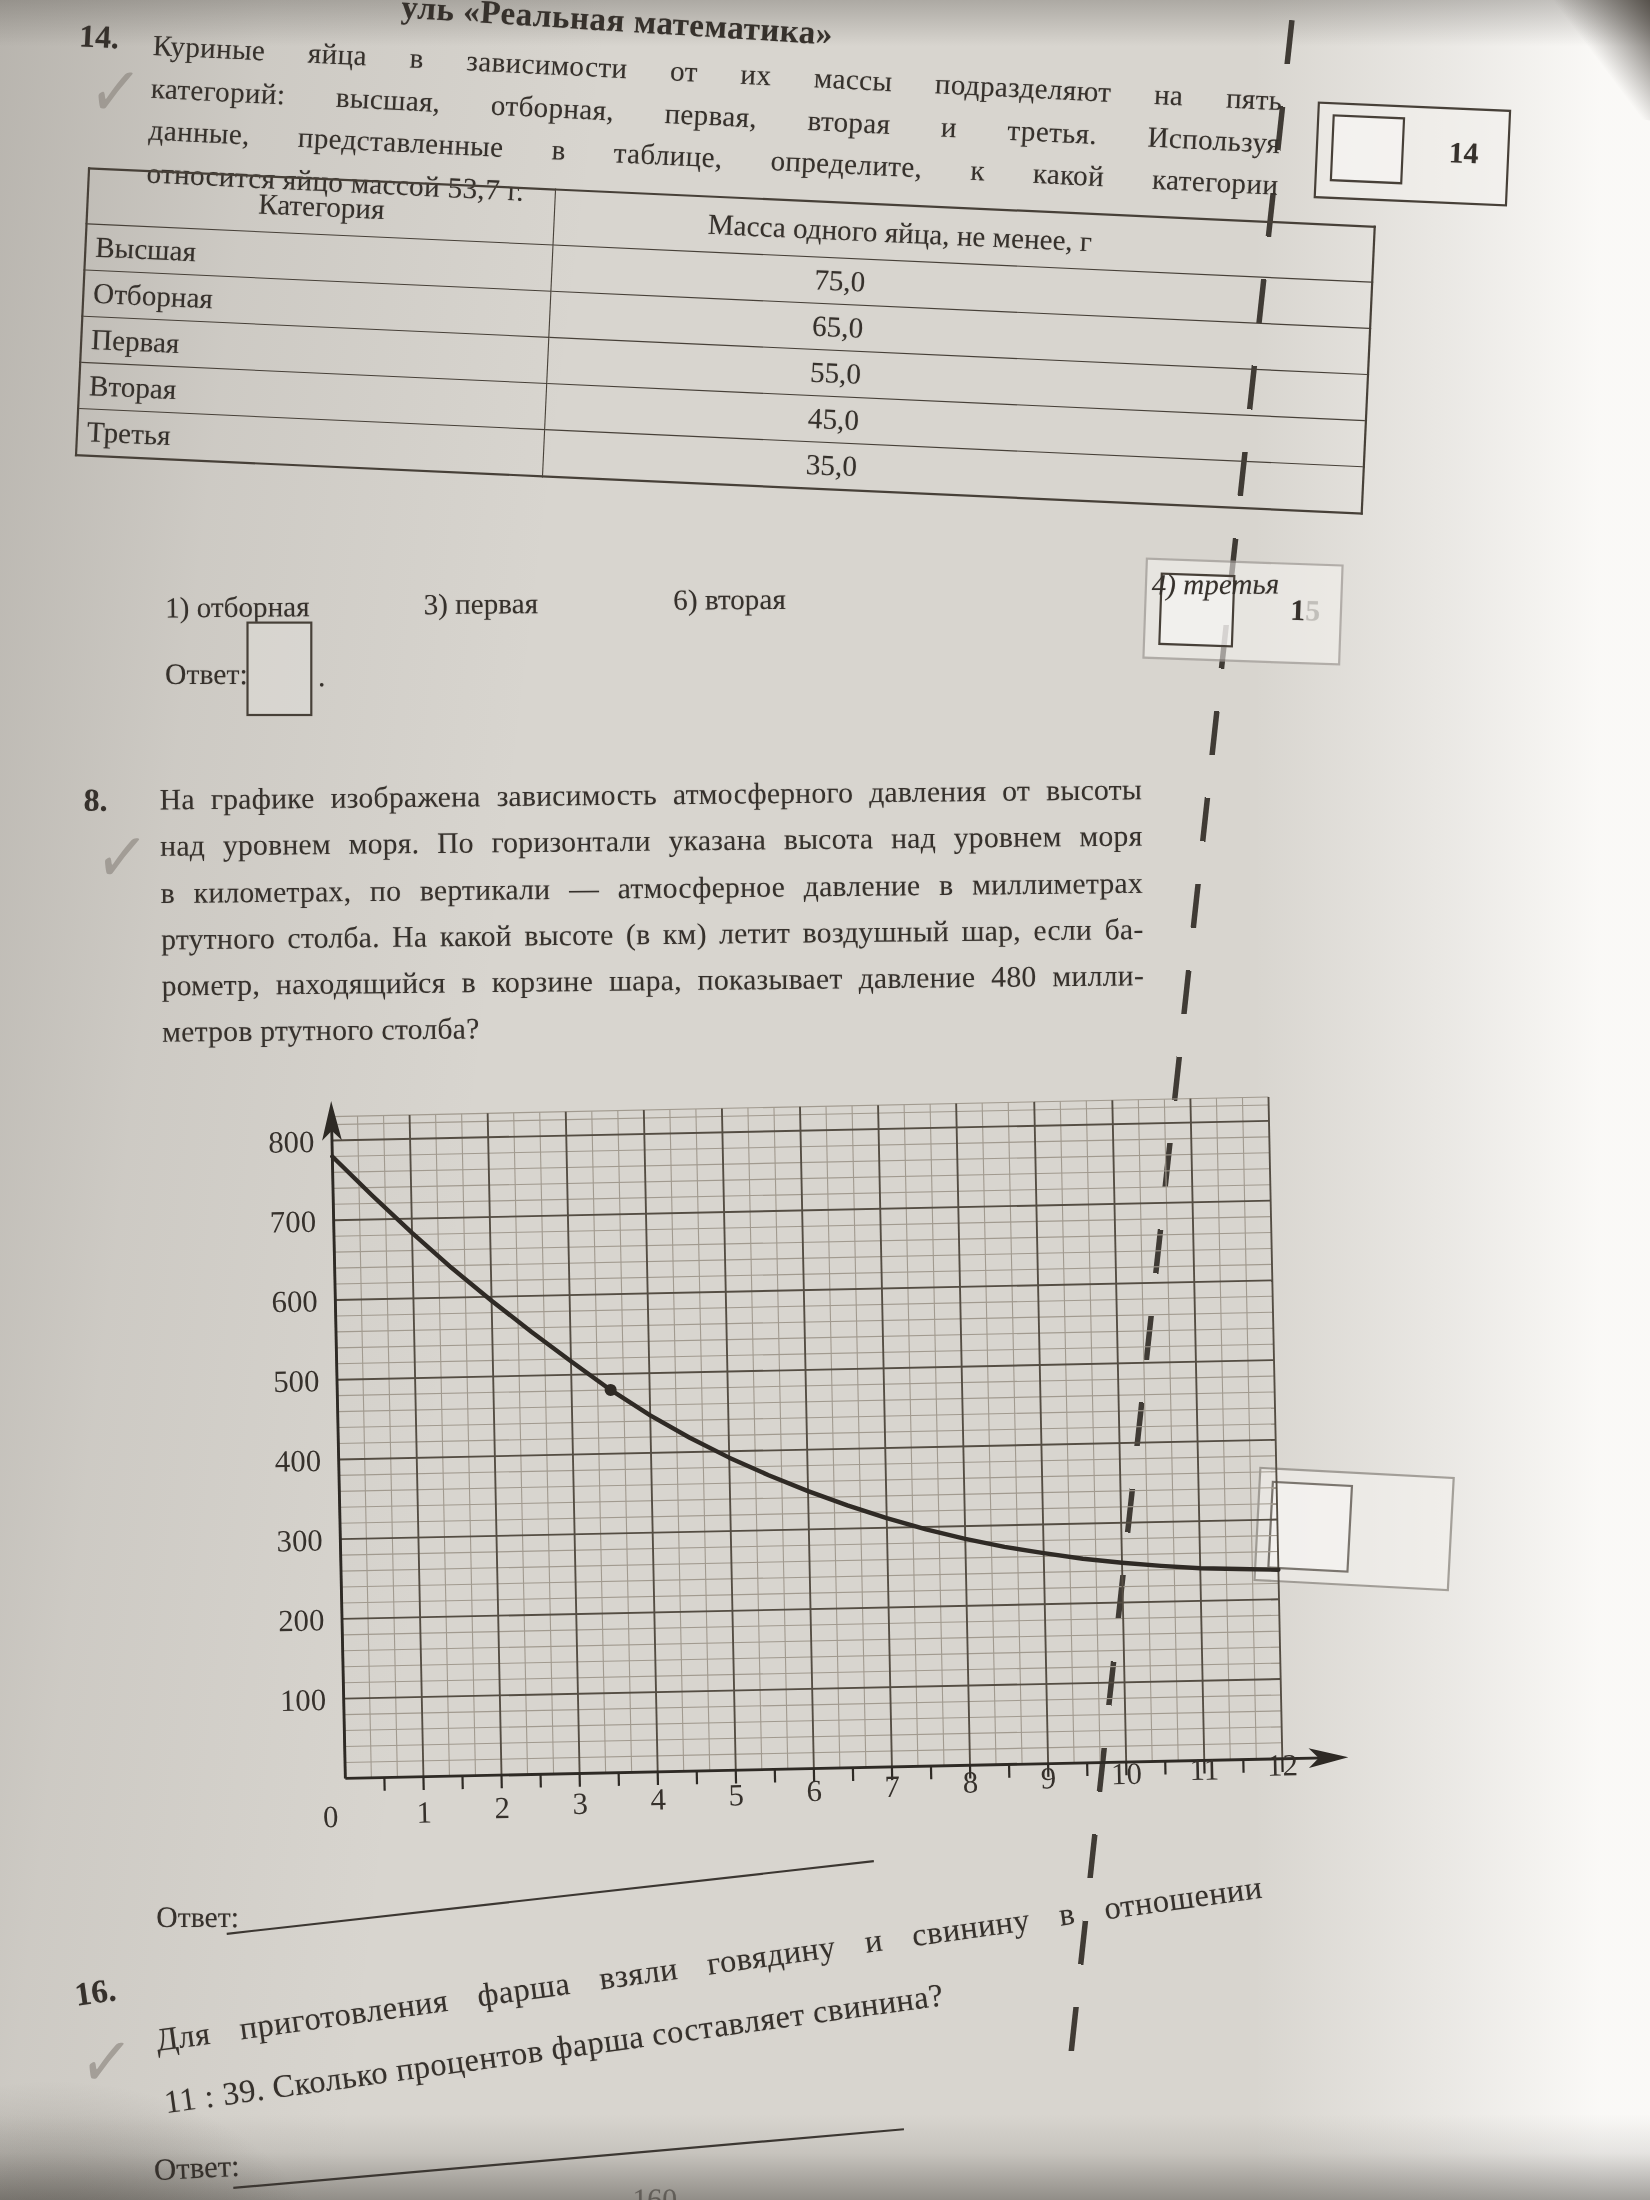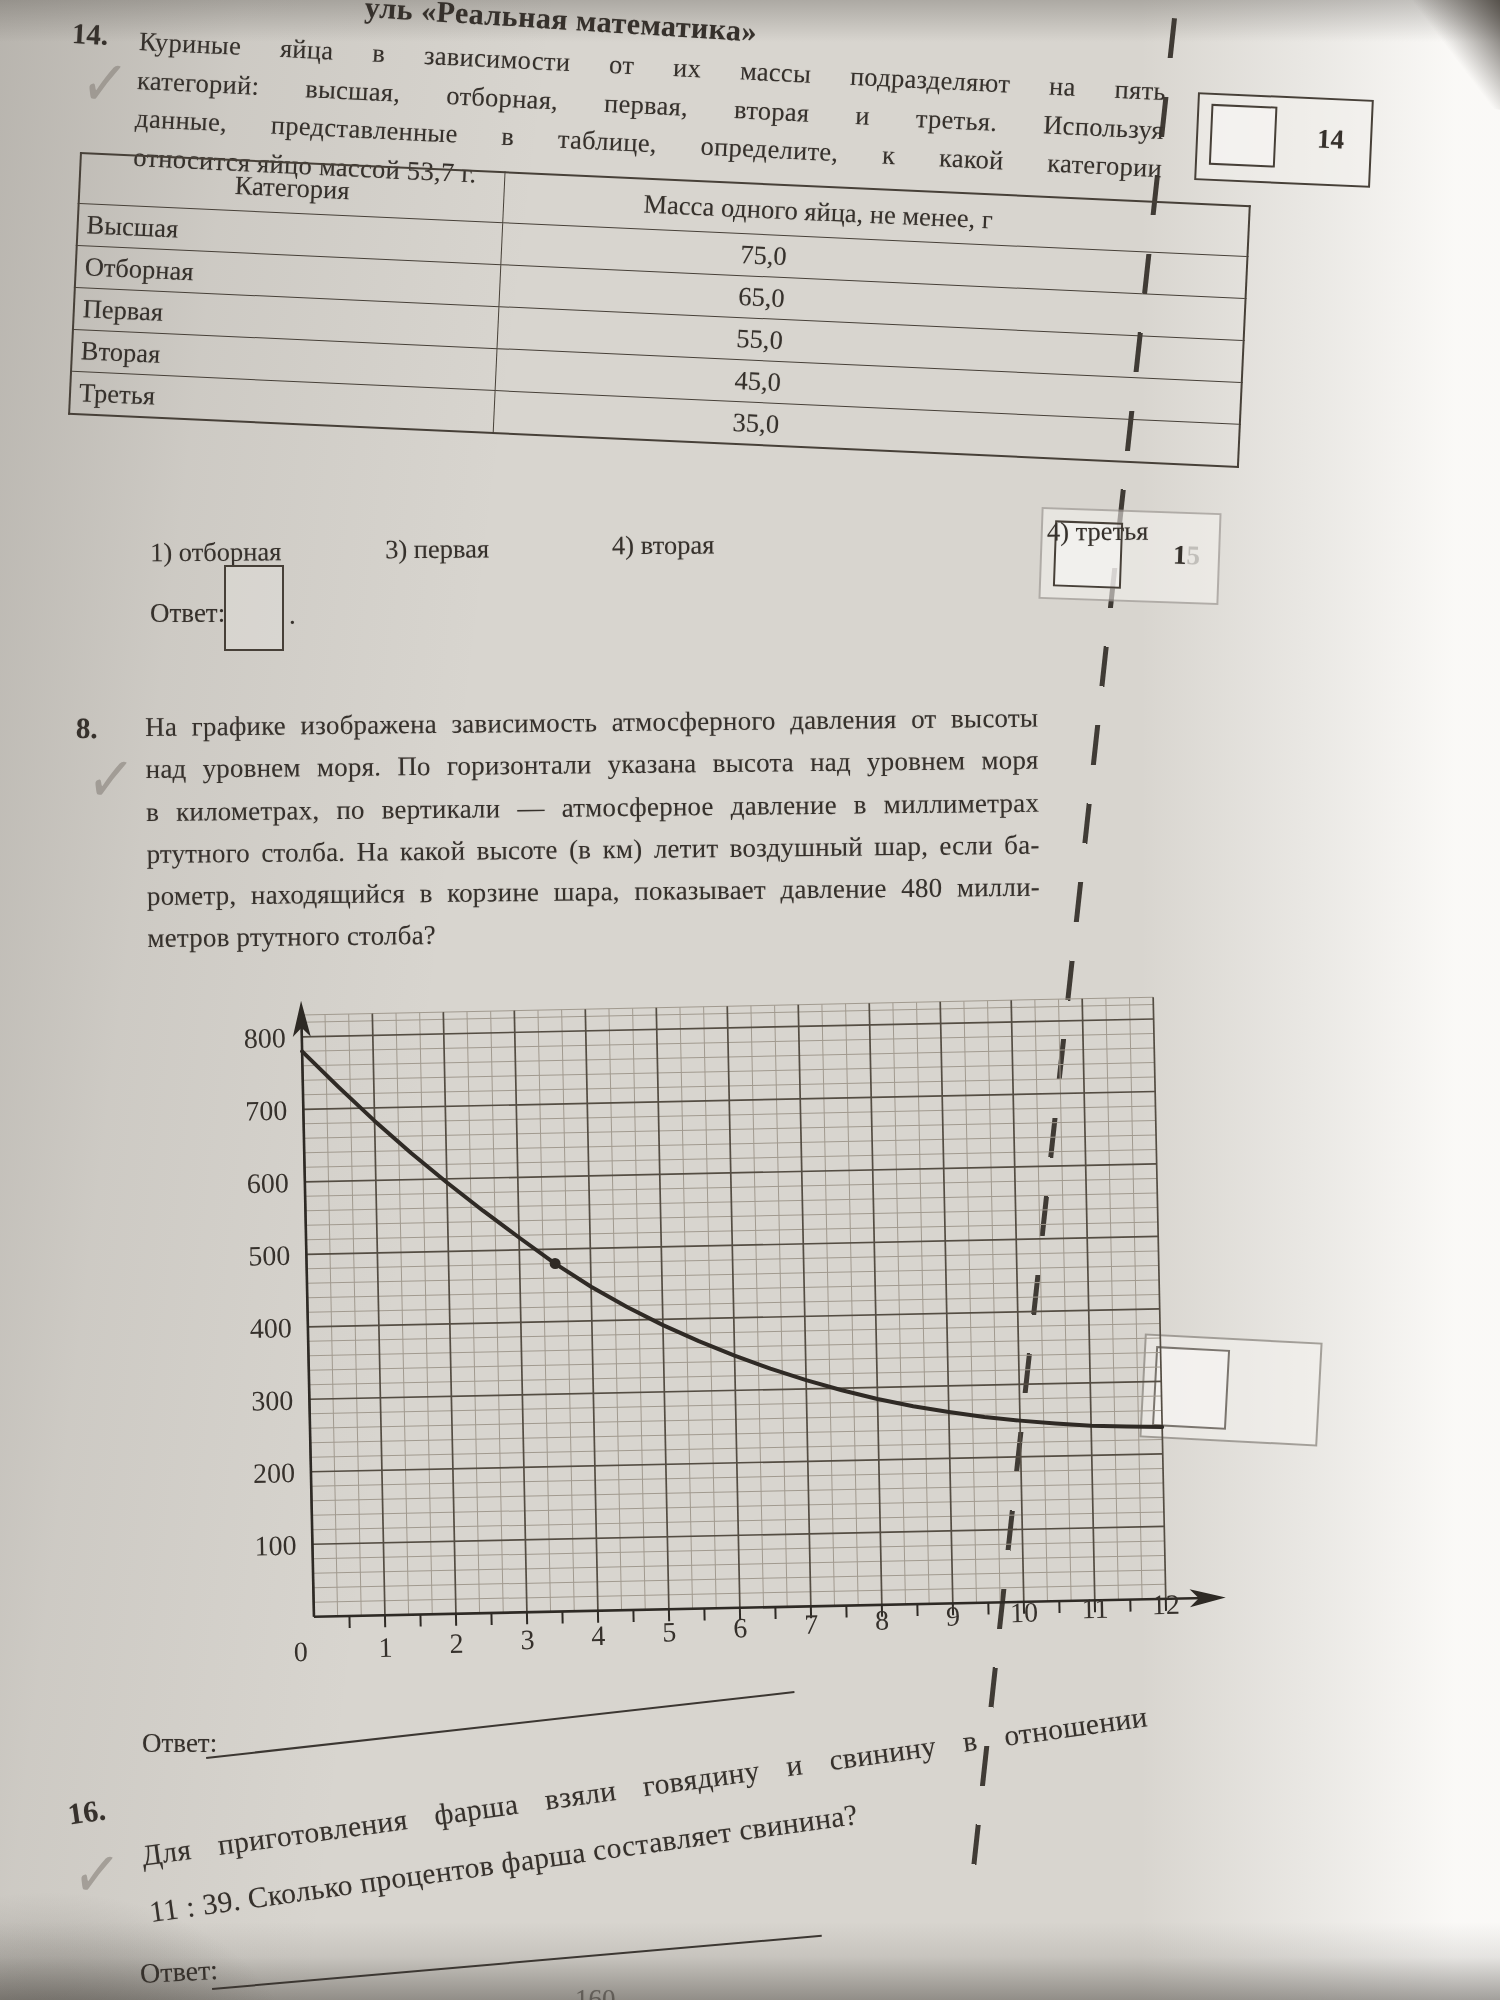--- a/index.html
+++ b/index.html
@@ -141,22 +141,22 @@
           <td class="cat txt">Третья</td>
           <td class="val txt">35,0</td>
         </tr>
       </tbody>
   </table>
 </div>
 
 <div class="abs txt" id="options">
   <span style="left:150px;top:13px;">1) отборная</span>
   <span style="left:385px;top:12px;">3) первая</span>
-  <span style="left:612px;top:10px;">4) вторая</span>
-  <span style="left:1047px;top:0px;">4) третья</span>
+  <span style="left:612px;top:10px;">6) вторая</span>
+  <span style="left:1047px;top:0px;font-style:italic;">4) третья</span>
 </div>
 
 <div class="abs txt" id="otv14-label">Ответ:</div>
 <div class="abs" id="otv14-box"></div>
 <div class="abs txt" id="otv14-dot">.</div>
 
 <div class="abs pnum txt" style="left:76px;top:712px;transform:rotate(1deg);">8.</div>
 <div class="abs check" style="left:88px;top:748px;">✓</div>
 <div class="abs txt" id="p15-text">
     <div class="tline">На графике изображена зависимость атмосферного давления от высоты</div>

